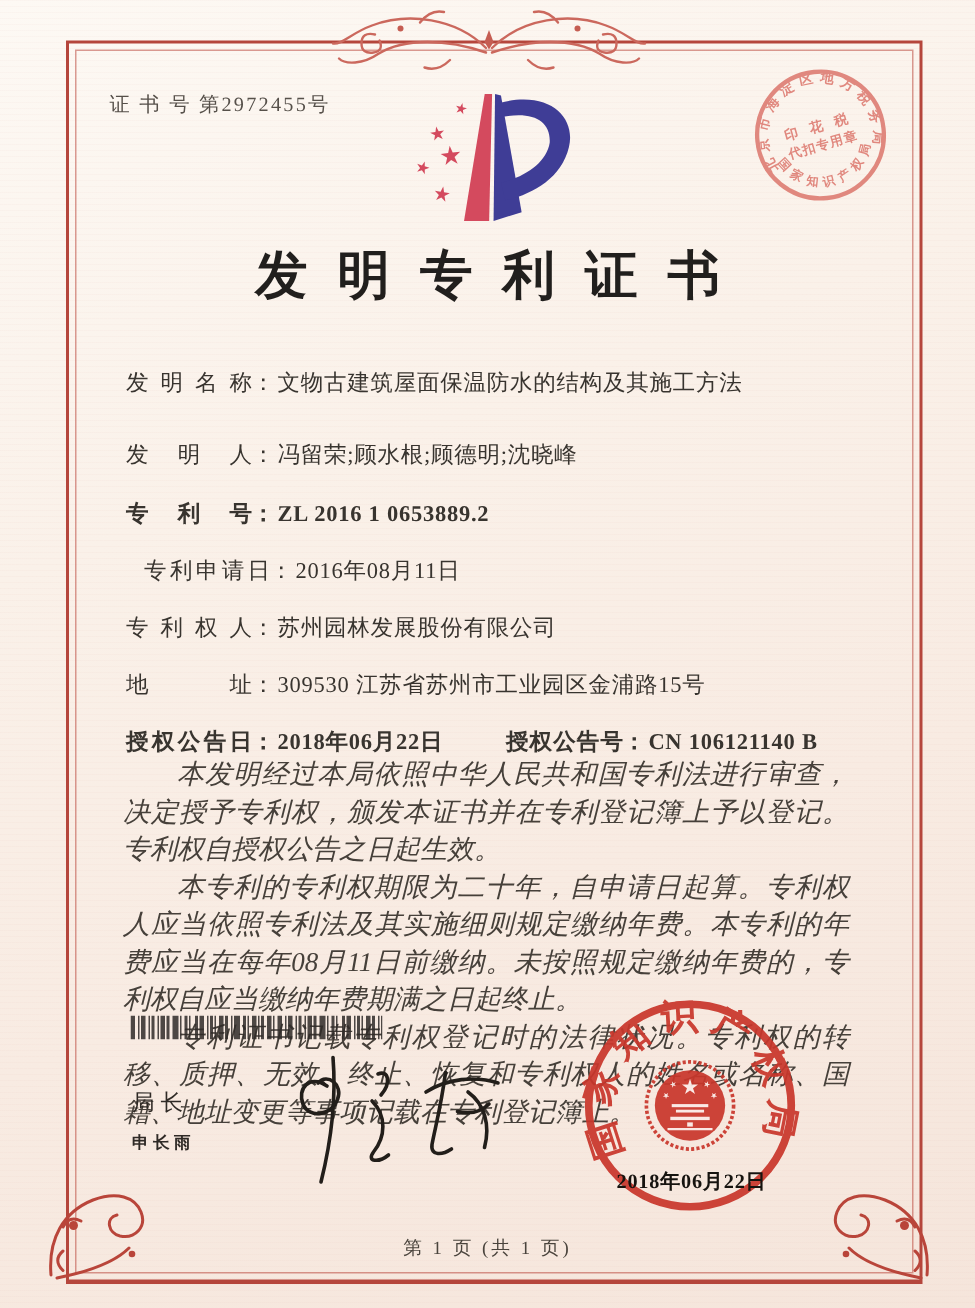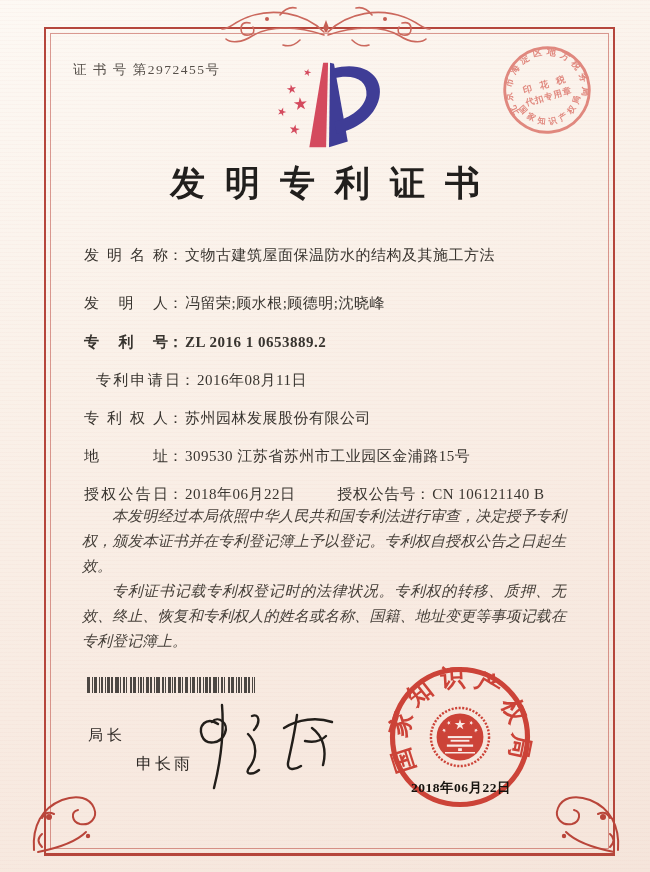--- a/index.html
+++ b/index.html
@@ -37,37 +37,37 @@
   .title{
     position:absolute;left:0;right:0;top:160px;text-align:center;
     font-size:35px;font-weight:bold;color:#211f1d;
     letter-spacing:20px;padding-left:20px;
     font-family:"DejaVu Serif","Liberation Serif",serif;
   }
   
   .fields{position:absolute;left:84px;top:246px;width:490px;color:#38342f;}
   .frow{position:absolute;left:0;white-space:nowrap;font-size:15px;}
   .frow.r1{top:0;}   .frow.r2{top:48px;} .frow.r3{top:87px;font-weight:bold;}
-  .frow.r4{top:125px;margin-left:12px;}.frow.r5{top:163px;}.frow.r6{top:201px;}.frow.r7{top:239px;}
+  .frow.r4{top:125px;margin-left:12px;}.frow.r5{top:163px;}.frow.r6{top:201px;}.frow.r7{top:239px;font-weight:bold;}
   .flabel{display:inline-block;width:84px;text-align:justify;text-align-last:justify;vertical-align:bottom;}
   .fcolon{display:inline-block;margin:0 2px 0 0;}
   .fvalue{letter-spacing:.5px;text-align:center;}
   .fgroup2{margin-left:38px;}
   .fgroup2 .flabel{width:78px;}
   
   .legal{
     position:absolute;left:82px;top:504px;width:484px;
-    font-size:15px;line-height:25px;color:#46403a;
+    font-size:18px;line-height:25px;color:#46403a;
     font-style:italic;text-align:justify;
   }
   .legal p{margin:0;text-indent:2em;}
   
   .barcode{position:absolute;left:87px;top:677px;}
   .sig-title{position:absolute;left:88px;top:726px;font-size:15px;font-weight:400;letter-spacing:4px;color:#2f2a26;}
-  .sig-name{position:absolute;left:88px;top:754px;font-size:16px;font-weight:400;letter-spacing:3px;color:#2f2a26;margin-left:48px;}
+  .sig-name{position:absolute;left:88px;top:754px;font-size:11px;font-weight:700;letter-spacing:3px;color:#2f2a26;}
   .signature{position:absolute;left:188px;top:700px;}
   .seal{position:absolute;left:385px;top:662px;opacity:.93;}
   .seal-date{
     position:absolute;left:396px;top:779px;width:130px;text-align:center;
     font-size:13.5px;font-weight:bold;letter-spacing:.5px;color:#16130f;z-index:5;
   }
   .footer{
     position:absolute;left:0;right:0;top:824px;text-align:center;
     font-size:12.5px;letter-spacing:2px;color:#4a443d;
   }
@@ -199,20 +199,21 @@
       <span class="flabel">地址</span><span class="fcolon">：</span><span class="fvalue">309530 江苏省苏州市工业园区金浦路15号</span>
     </div>
     <div class="frow r7">
       <span><span class="flabel">授权公告日</span><span class="fcolon">：</span><span class="fvalue">2018年06月22日</span></span>
       <span class="fgroup2"><span class="flabel">授权公告号</span><span class="fcolon">：</span><span class="fvalue">CN 106121140 B</span></span>
     </div>
   </div>
 
   <div class="legal">
     <p>本发明经过本局依照中华人民共和国专利法进行审查，决定授予专利权，颁发本证书并在专利登记簿上予以登记。专利权自授权公告之日起生效。</p>
+    <p>本专利的专利权期限为二十年，自申请日起算。专利权人应当依照专利法及其实施细则规定缴纳年费。本专利的年费应当在每年08月11日前缴纳。未按照规定缴纳年费的，专利权自应当缴纳年费期满之日起终止。</p>
     <p>专利证书记载专利权登记时的法律状况。专利权的转移、质押、无效、终止、恢复和专利权人的姓名或名称、国籍、地址变更等事项记载在专利登记簿上。</p>
   </div>
 
   <svg class="barcode" width="168" height="16" viewBox="0 0 168 16">
     <line x1="0" y1="8" x2="168" y2="8" stroke="#2f2b28" stroke-width="16" opacity="0.85" stroke-dasharray="3 2 1 1 3 2 1 1 2 2 1 1 3 1 2 2 4 1 1 2 2 1 1 3 2 1 3 2 1 1 2 1 1 2 3 1 2 2 1 1 4 2 2 1 1 2 3 1 1 1 2 2 3 1 1 2"></line>
   </svg>
 
   <div class="sig-title">局长</div>
   <div class="sig-name">申长雨</div>
 
@@ -259,14 +260,15 @@
         <rect x="-13" y="-1" width="26" height="2.2"></rect>
         <rect x="-10" y="3" width="20" height="2"></rect>
         <rect x="-14" y="8" width="28" height="2.4"></rect>
         <rect x="-2" y="12" width="4" height="3"></rect>
         <rect x="-16" y="16" width="32" height="1.6"></rect>
       </g>
     </g>
   </svg>
   <div class="seal-date">2018年06月22日</div>
 
+  <div class="footer">第 1 页 (共 1 页)</div>
 
 </div>
 
 </body></html>

